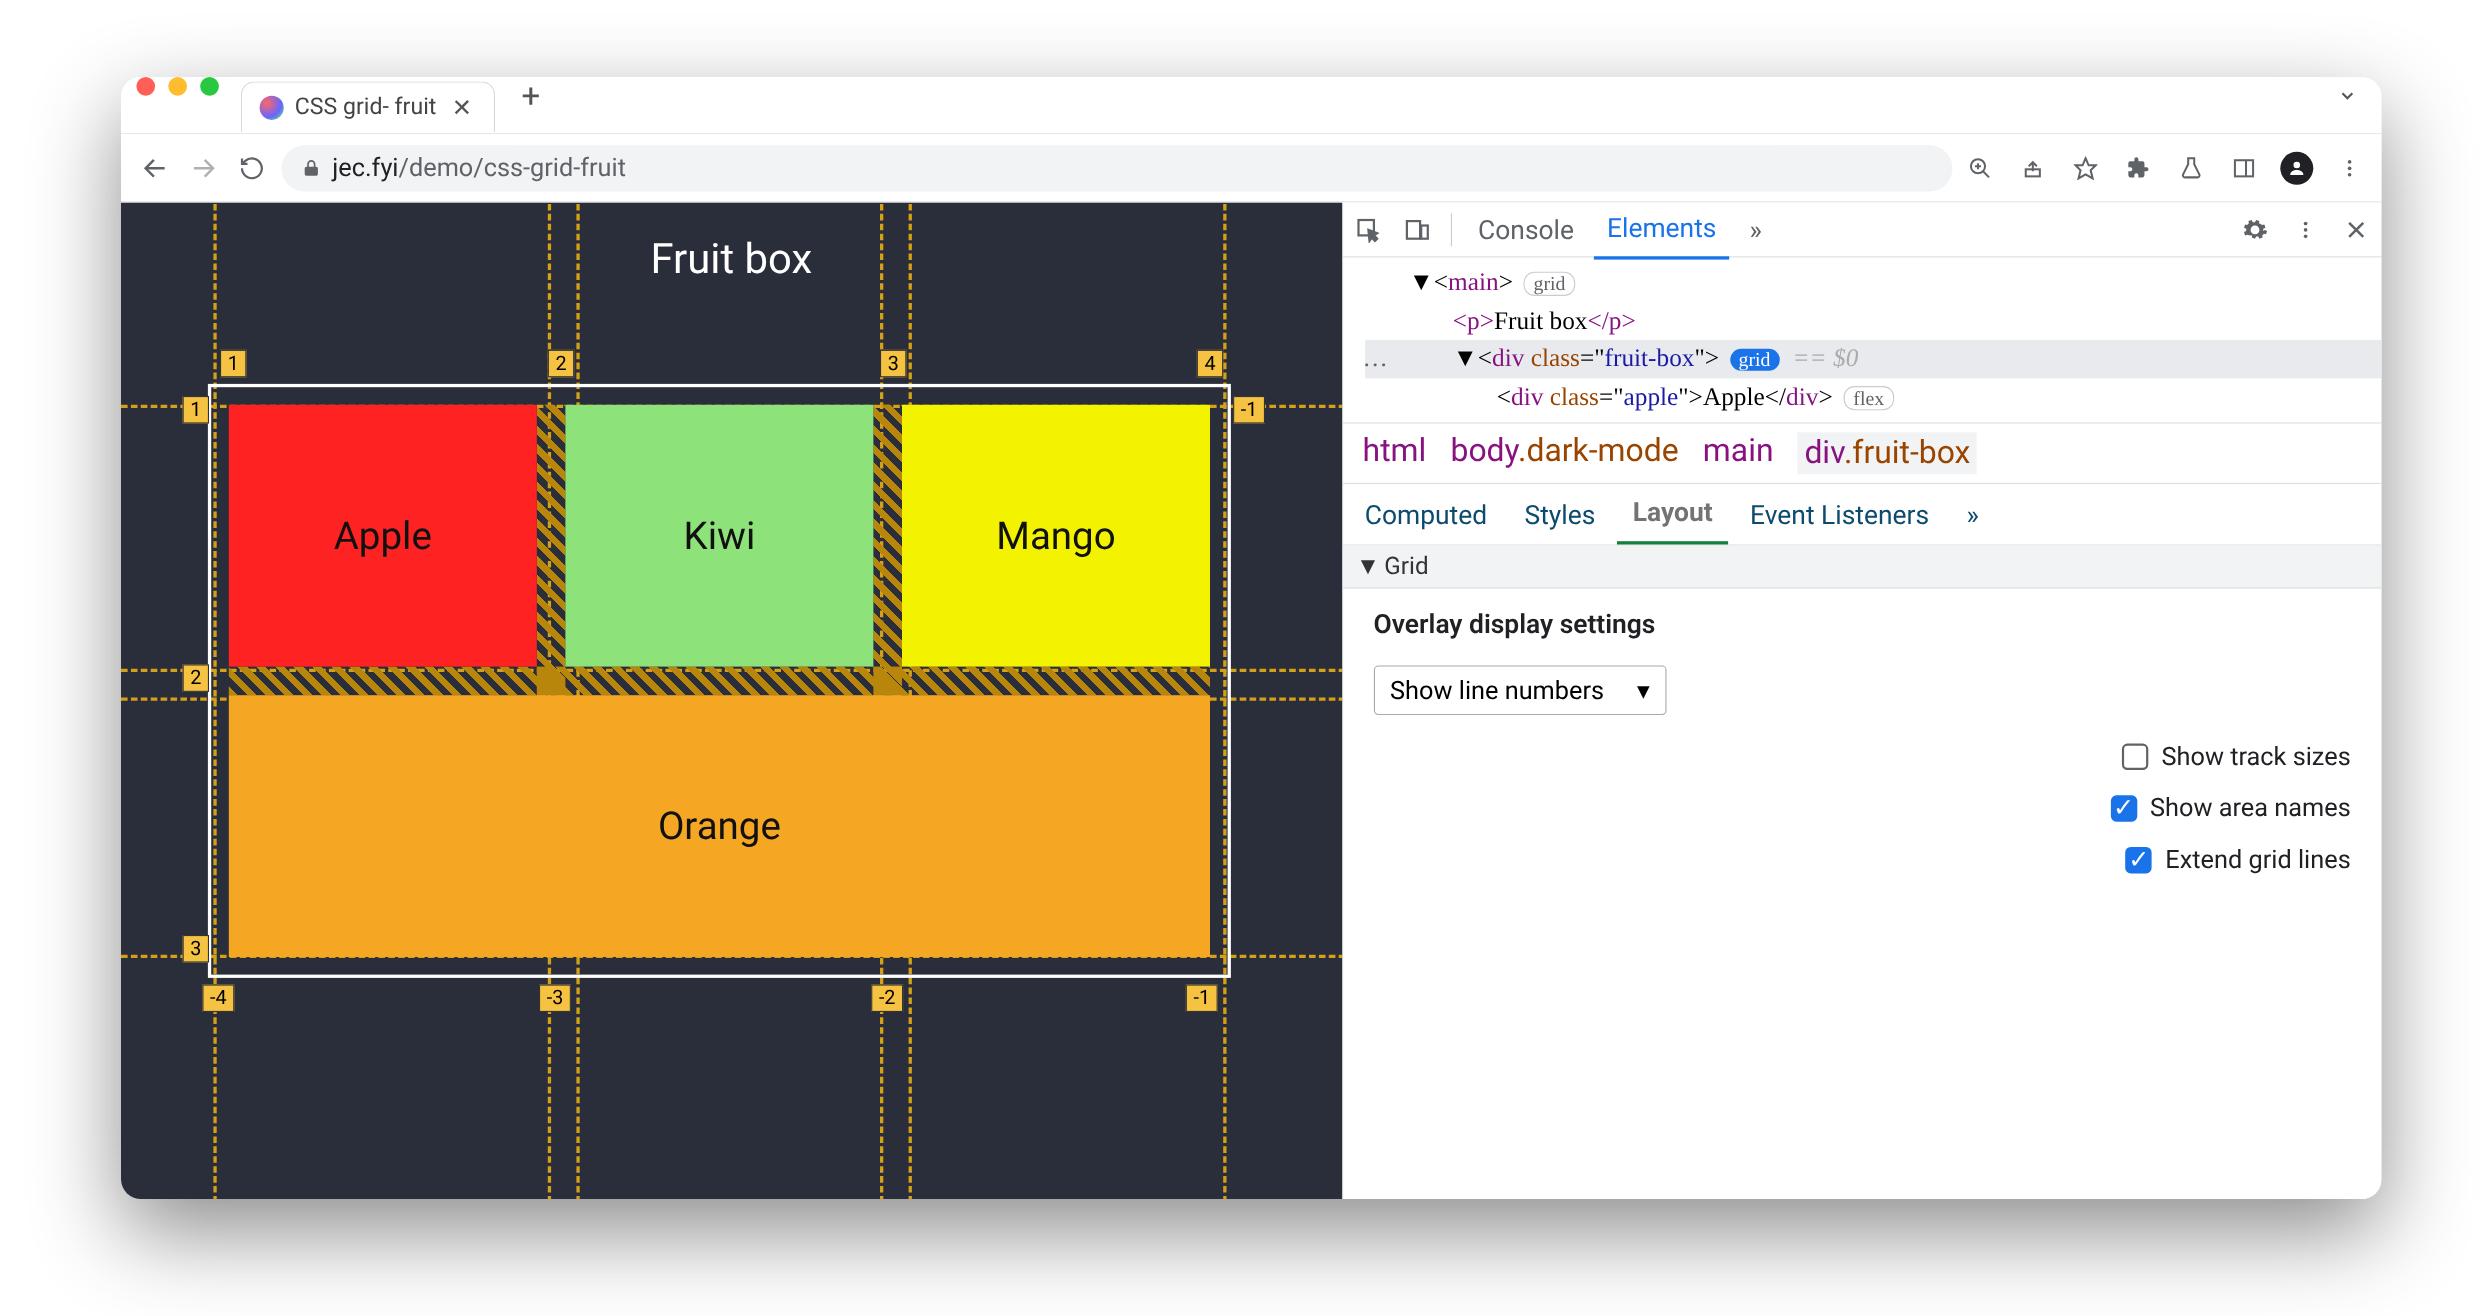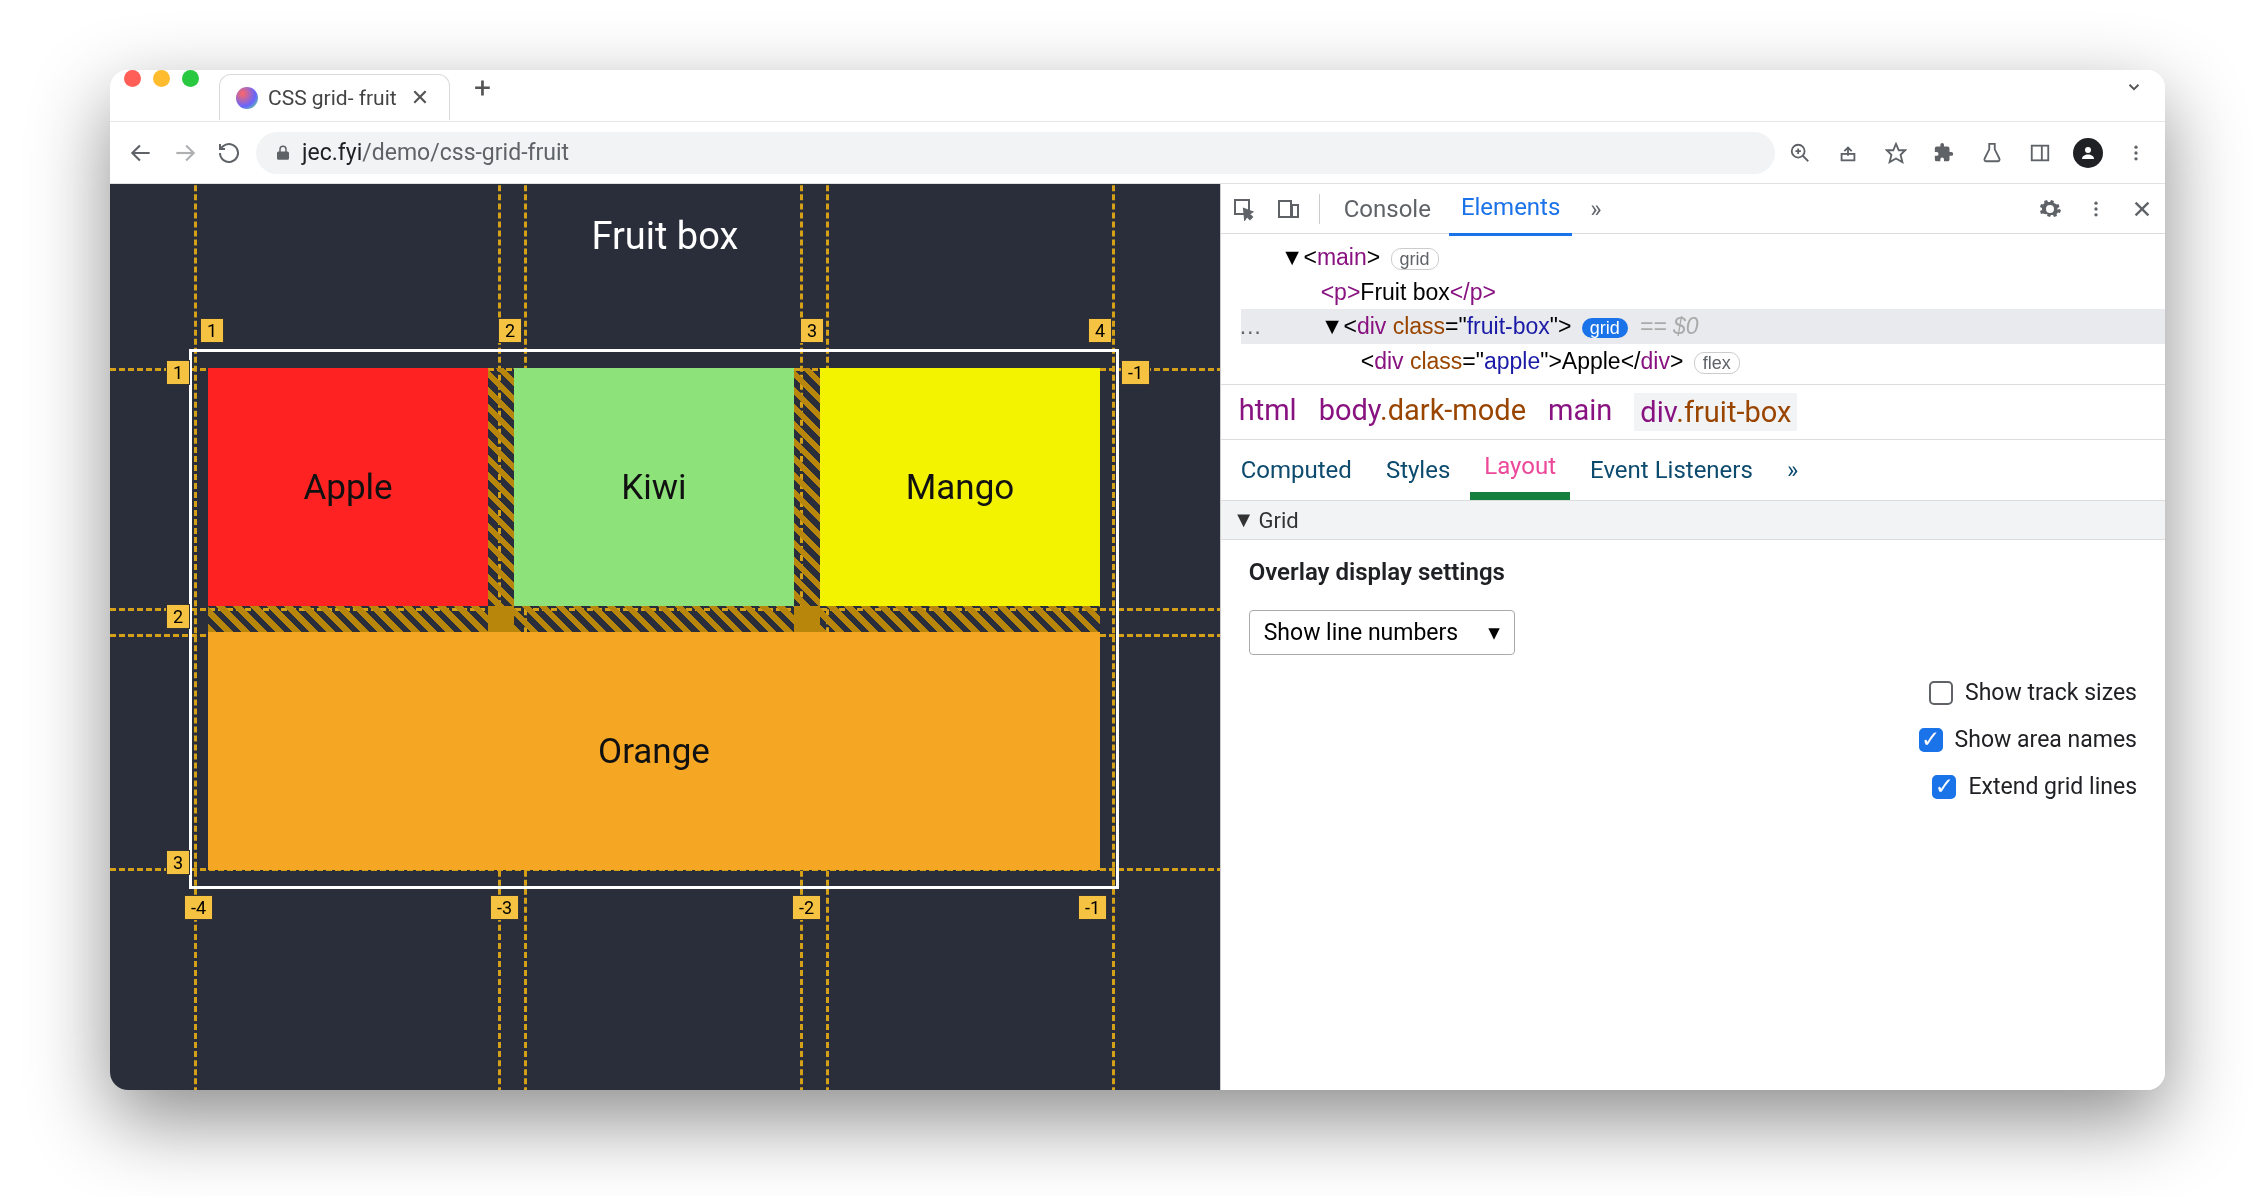--- a/index.html
+++ b/index.html
@@ -47,40 +47,40 @@
 .ext-line-v { position: absolute; top: -170px; bottom: -400px; width: 0; border-left: 3px dashed #d4a017; }
 .ext-line-h { position: absolute; left: -90px; right: -120px; height: 0; border-top: 3px dashed #d4a017; }
 .lbl { position: absolute; background: #f5c242; color: #000; font-size: 18px; padding: 1px 6px; border: 1px solid #333; }
 .devtools { flex: 1; background: #fff; display: flex; flex-direction: column; border-left: 1px solid #ccc; position: relative; }
 .dt-toolbar { display: flex; align-items: center; height: 50px; border-bottom: 1px solid #ddd; padding: 0 4px; gap: 6px; }
 .dt-ico { width: 38px; height: 38px; display: flex; align-items: center; justify-content: center; color: #5f6368; cursor: pointer; }
 .dt-divider { width: 1px; height: 30px; background: #ccc; margin: 0 6px; }
 .dt-tab { padding: 12px 12px; font-size: 24px; color: #5f6368; cursor: pointer; }
 .dt-tab.active { color: #1a73e8; border-bottom: 3px solid #1a73e8; }
 .dt-right { margin-left: auto; display: flex; gap: 8px; align-items: center; }
-.dom-tree { font-family: Liberation Sans, sans-serif; font-size: 23px; padding: 6px 0 6px 20px; line-height: 1.5; }
+.dom-tree { font-family: Liberation Serif, serif; font-size: 23px; padding: 6px 0 6px 20px; line-height: 1.5; }
 .dom-line { white-space: nowrap; }
 .dom-indent1 { padding-left: 40px; }
 .dom-indent2 { padding-left: 80px; }
 .dom-indent3 { padding-left: 120px; }
 .tag-p { color: #881280; }
 .tag-attr { color: #994500; }
 .tag-val { color: #1a1aa6; }
 .badge { font-size: 18px; border: 1px solid #ccc; border-radius: 10px; padding: 0 8px; color: #5f6368; background: #fff; margin-left: 4px; }
 .badge.blue { background: #1a73e8; color: #fff; border: none; }
 .dom-sel { background: #e8eaed; position: relative; }
 .dom-sel::before { content: "…"; position: absolute; left: -2px; color: #5f6368; letter-spacing: -2px; }
 .eq0 { color: #aaa; font-style: italic; margin-left: 12px; }
 .crumbs { display: flex; gap: 22px; padding: 8px 18px; border-top: 1px solid #ddd; border-bottom: 1px solid #ddd; font-size: 29px; }
 .crumb { color: #881280; cursor: pointer; }
 .crumb .cls { color: #994500; }
 .crumb.sel { background: #f1f3f4; padding: 2px 6px; }
 .subtabs { display: flex; gap: 6px; padding: 0 6px; border-bottom: 1px solid #ddd; align-items: center; }
 .subtab { padding: 12px 14px; font-size: 24px; color: #0c4a6e; cursor: pointer; }
-.subtab.active { color: #ec4899; border-bottom: 8px solid #15803d; }
+.subtab.active { color: #737373; border-bottom: 3px solid #15803d; font-weight: bold; }
 .section-hdr { background: #f1f3f4; padding: 6px 12px; font-size: 22px; color: #333; border-bottom: 1px solid #ddd; display: flex; align-items: center; gap: 4px; }
 .layout-body { padding: 18px 28px; }
 .overlay-title { font-size: 24px; font-weight: 600; color: #202124; margin-bottom: 24px; }
 .select-box { display: inline-flex; align-items: center; border: 1px solid #aaa; border-radius: 4px; padding: 8px 14px; font-size: 23px; gap: 30px; cursor: pointer; }
 .opts { margin-top: 24px; display: flex; flex-direction: column; gap: 20px; font-size: 23px; color: #202124; align-items: flex-end; }
 .opt { display: flex; align-items: center; gap: 12px; }
 .chk { width: 24px; height: 24px; border-radius: 5px; border: 2px solid #5f6368; display: flex; align-items: center; justify-content: center; cursor: pointer; }
 .chk.checked { background: #1a73e8; border-color: #1a73e8; color: #fff; }
 svg { display: block; }
 </style>

